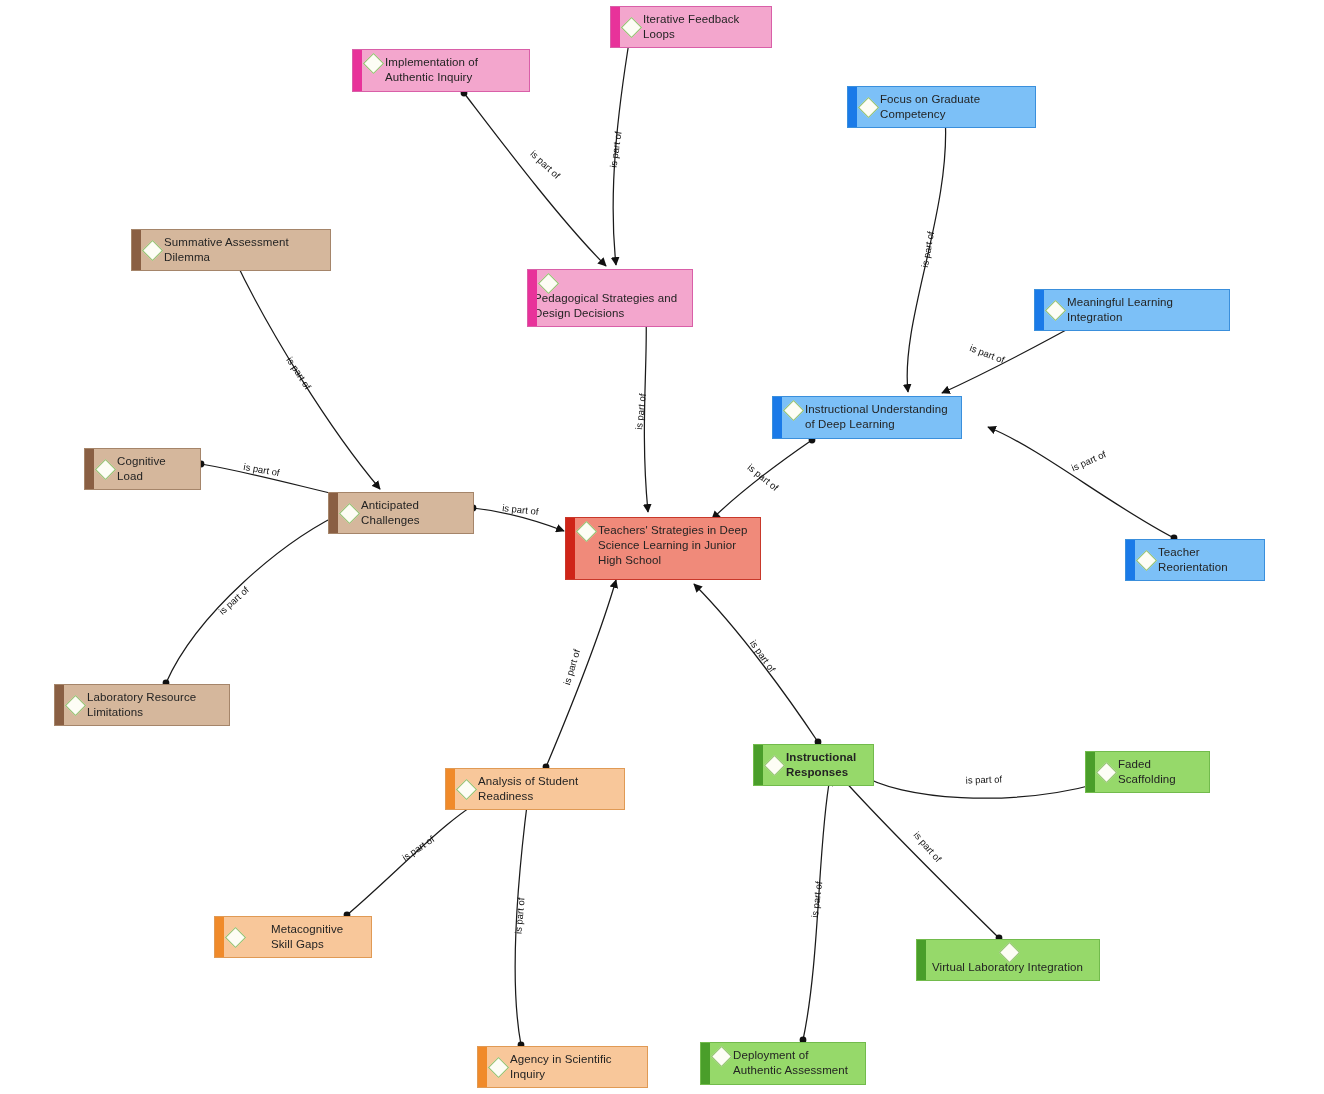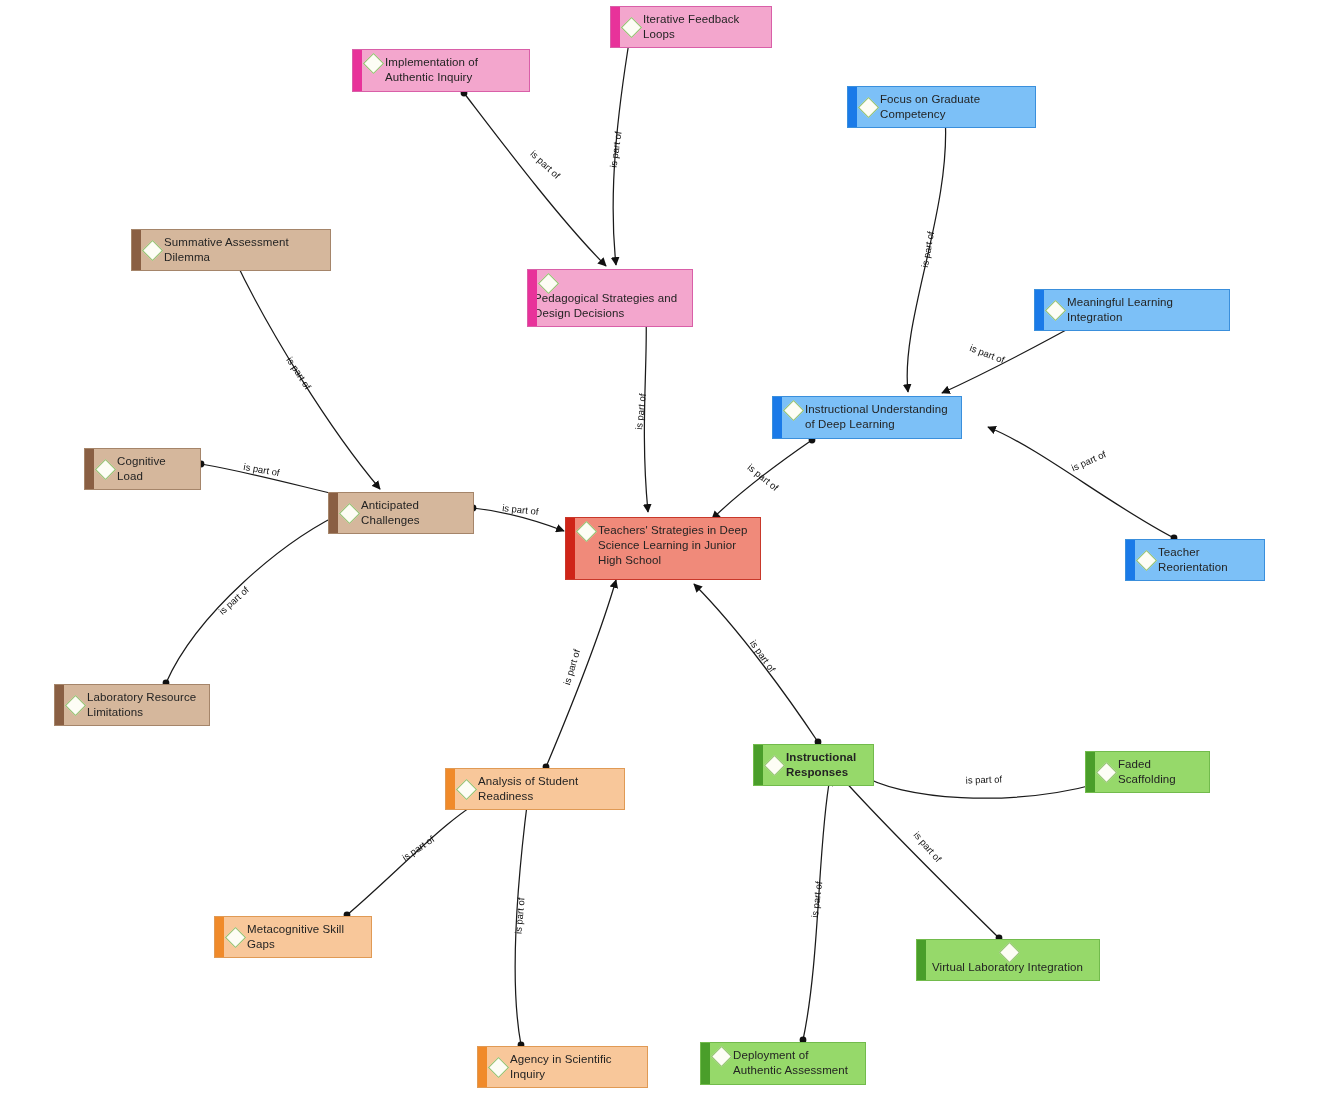--- a/index.html
+++ b/index.html
@@ -133,31 +133,31 @@
       <div class="node" style="left: 131px; top: 229px; width: 200px; min-height: 28px; background: rgb(213, 183, 156); border-color: rgb(165, 133, 106);">
         <span class="accent" style="background: rgb(138, 95, 67);"></span>
         <span class="dia"></span>
         <span class="lbl">Summative Assessment Dilemma</span>
       </div>
       <div class="node" style="left: 84px; top: 448px; width: 117px; min-height: 28px; background: rgb(213, 183, 156); border-color: rgb(165, 133, 106);">
         <span class="accent" style="background: rgb(138, 95, 67);"></span>
         <span class="dia"></span>
         <span class="lbl">Cognitive Load</span>
       </div>
-      <div class="node" style="left: 54px; top: 684px; width: 156px; min-height: 28px; background: rgb(213, 183, 156); border-color: rgb(165, 133, 106); justify-content: center;">
+      <div class="node" style="left: 54px; top: 684px; width: 176px; min-height: 28px; background: rgb(213, 183, 156); border-color: rgb(165, 133, 106); justify-content: center;">
         <span class="accent" style="background: rgb(138, 95, 67);"></span>
         <span class="dia"></span>
         <span class="lbl">Laboratory Resource Limitations</span>
       </div>
       <div class="node" style="left: 445px; top: 768px; width: 180px; min-height: 28px; background: rgb(248, 199, 154); border-color: rgb(224, 154, 85);">
         <span class="accent" style="background: rgb(240, 138, 42);"></span>
         <span class="dia"></span>
         <span class="lbl">Analysis of Student Readiness</span>
       </div>
-      <div class="node" style="left: 214px; top: 916px; width: 158px; min-height: 28px; background: rgb(248, 199, 154); border-color: rgb(224, 154, 85);">
+      <div class="node" style="left: 214px; top: 916px; width: 158px; min-height: 28px; background: rgb(248, 199, 154); border-color: rgb(224, 154, 85); gap: 24px;">
         <span class="accent" style="background: rgb(240, 138, 42);"></span>
         <span class="dia"></span>
         <span class="lbl">Metacognitive Skill Gaps</span>
       </div>
       <div class="node" style="left: 441px; top: 1046px; width: 171px; min-height: 28px; background: rgb(248, 199, 154); border-color: rgb(224, 154, 85); margin-left: 36px;">
         <span class="accent" style="background: rgb(240, 138, 42);"></span>
         <span class="dia"></span>
         <span class="lbl">Agency in Scientific Inquiry</span>
       </div>
       <div class="node" style="left: 753px; top: 744px; width: 121px; min-height: 28px; background: rgb(150, 217, 106); border-color: rgb(114, 187, 76); font-weight: bold;">

